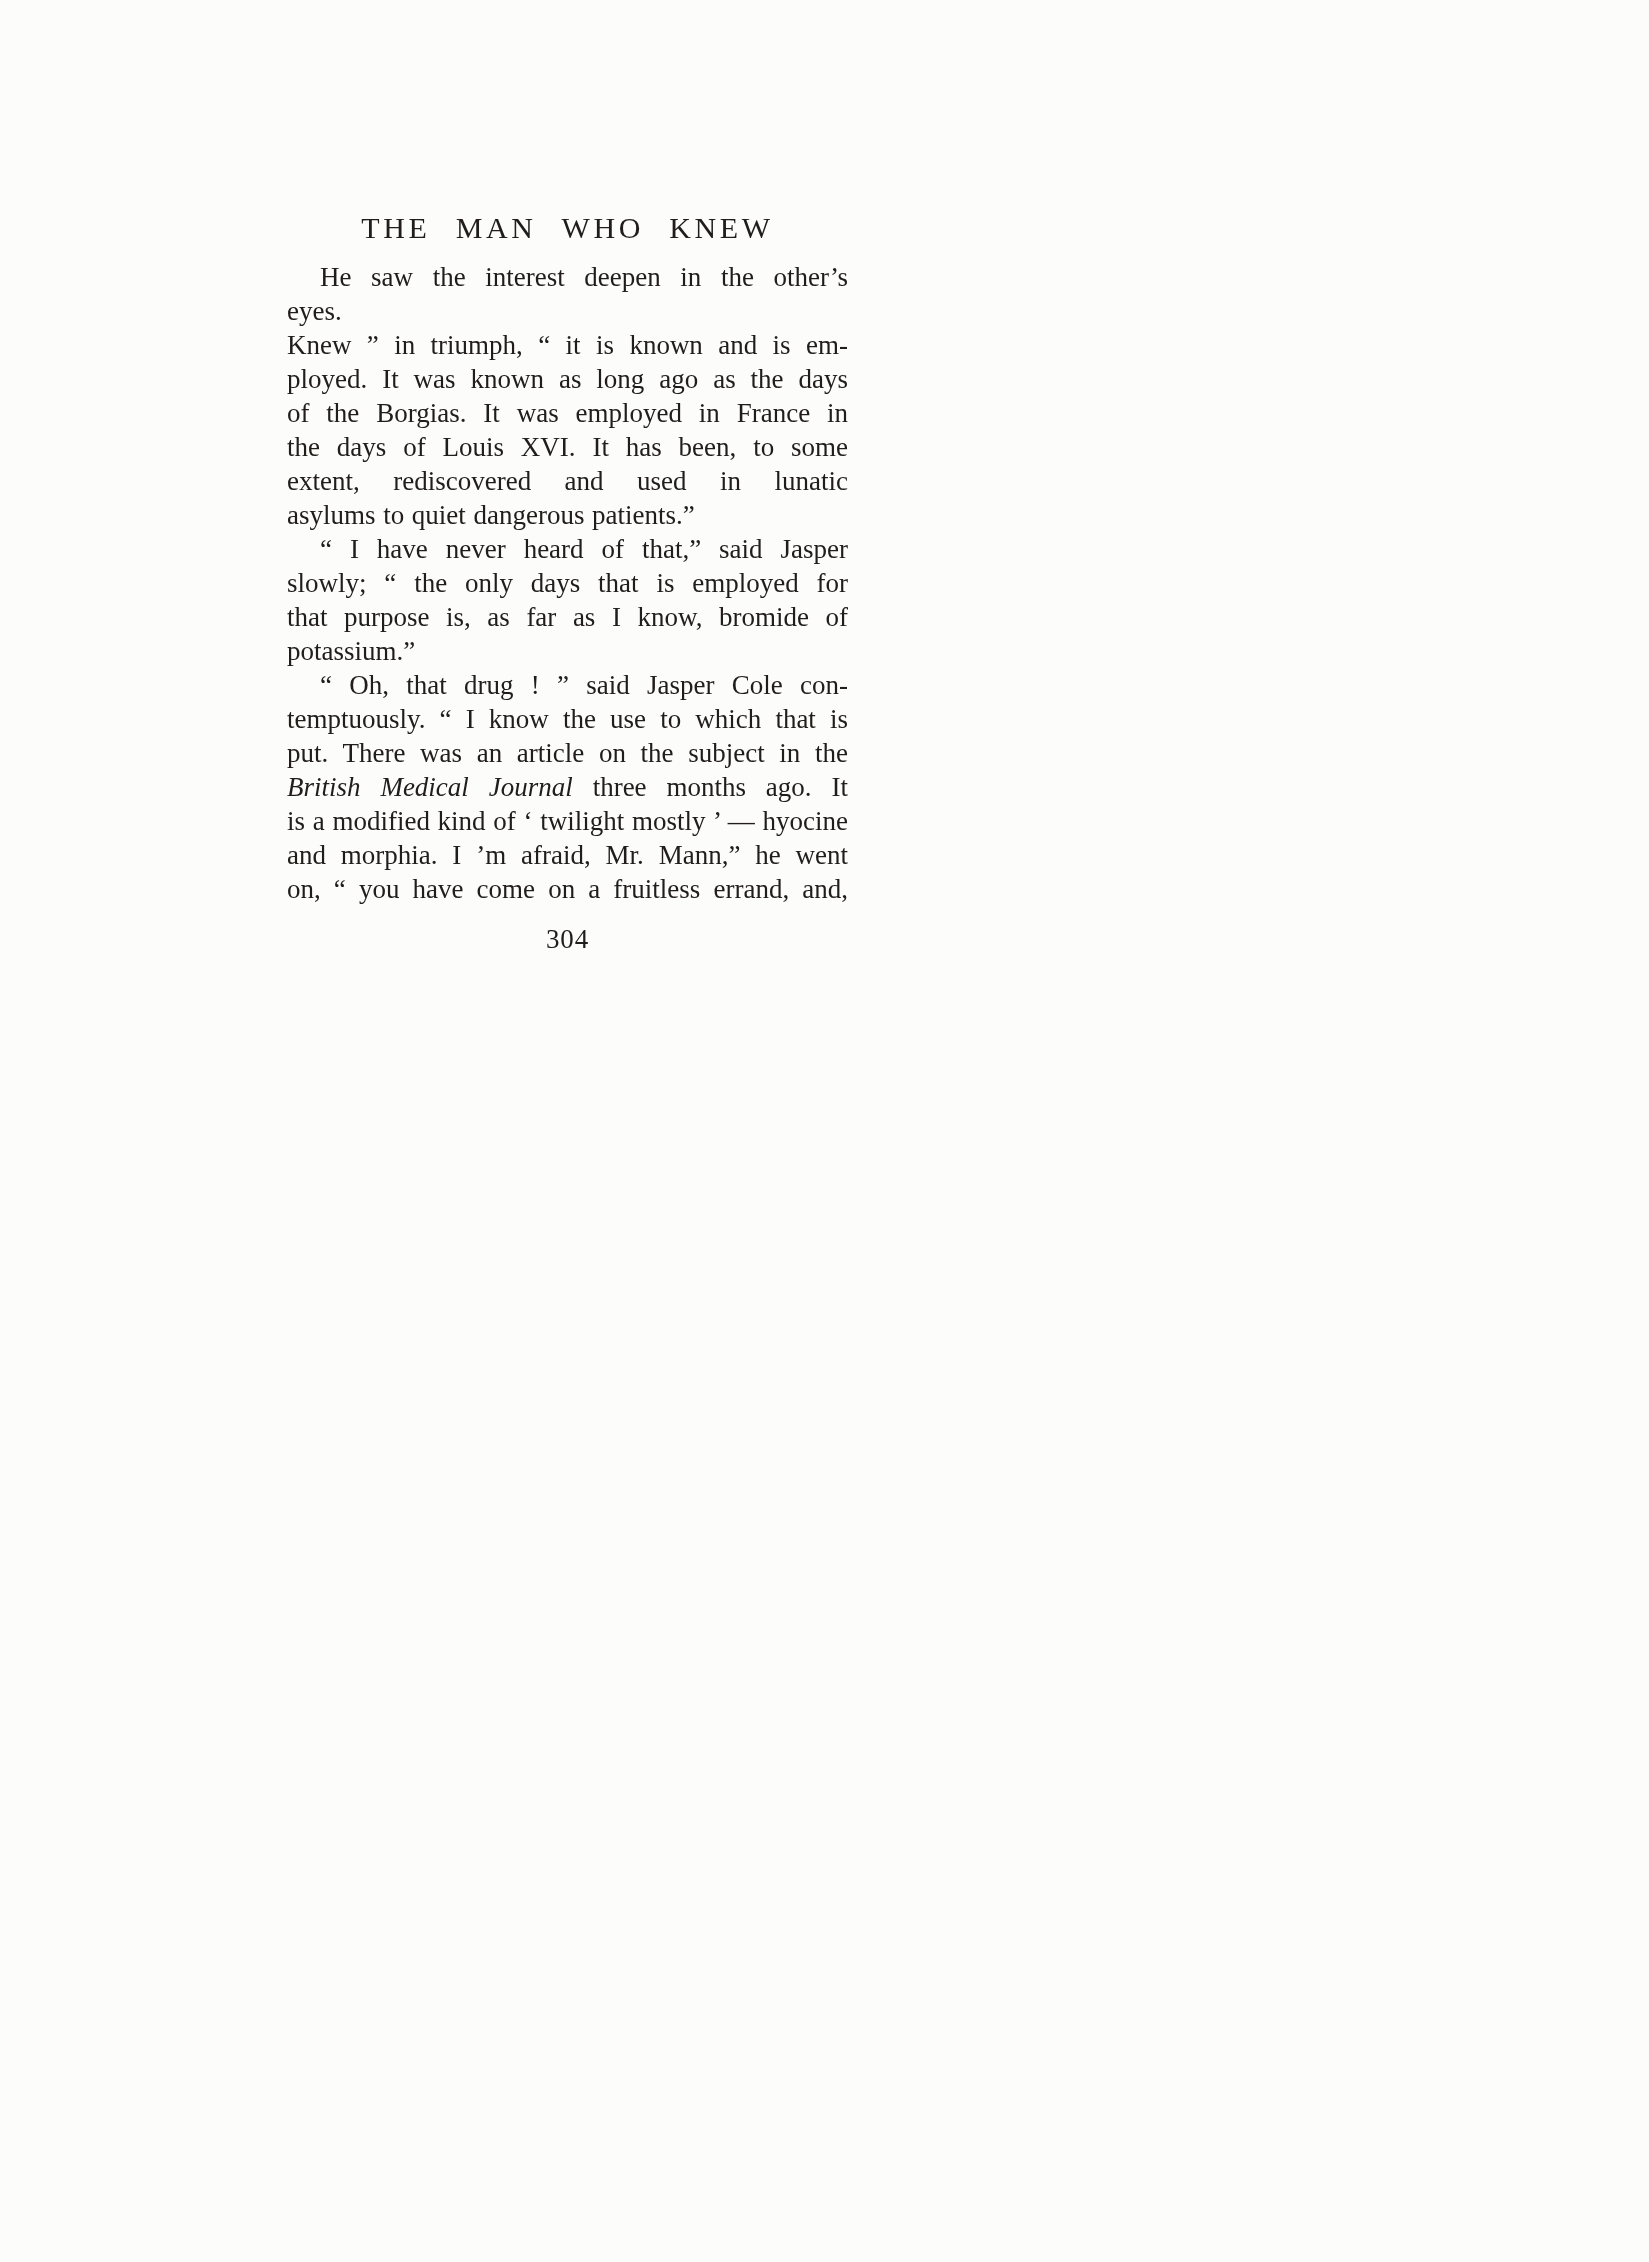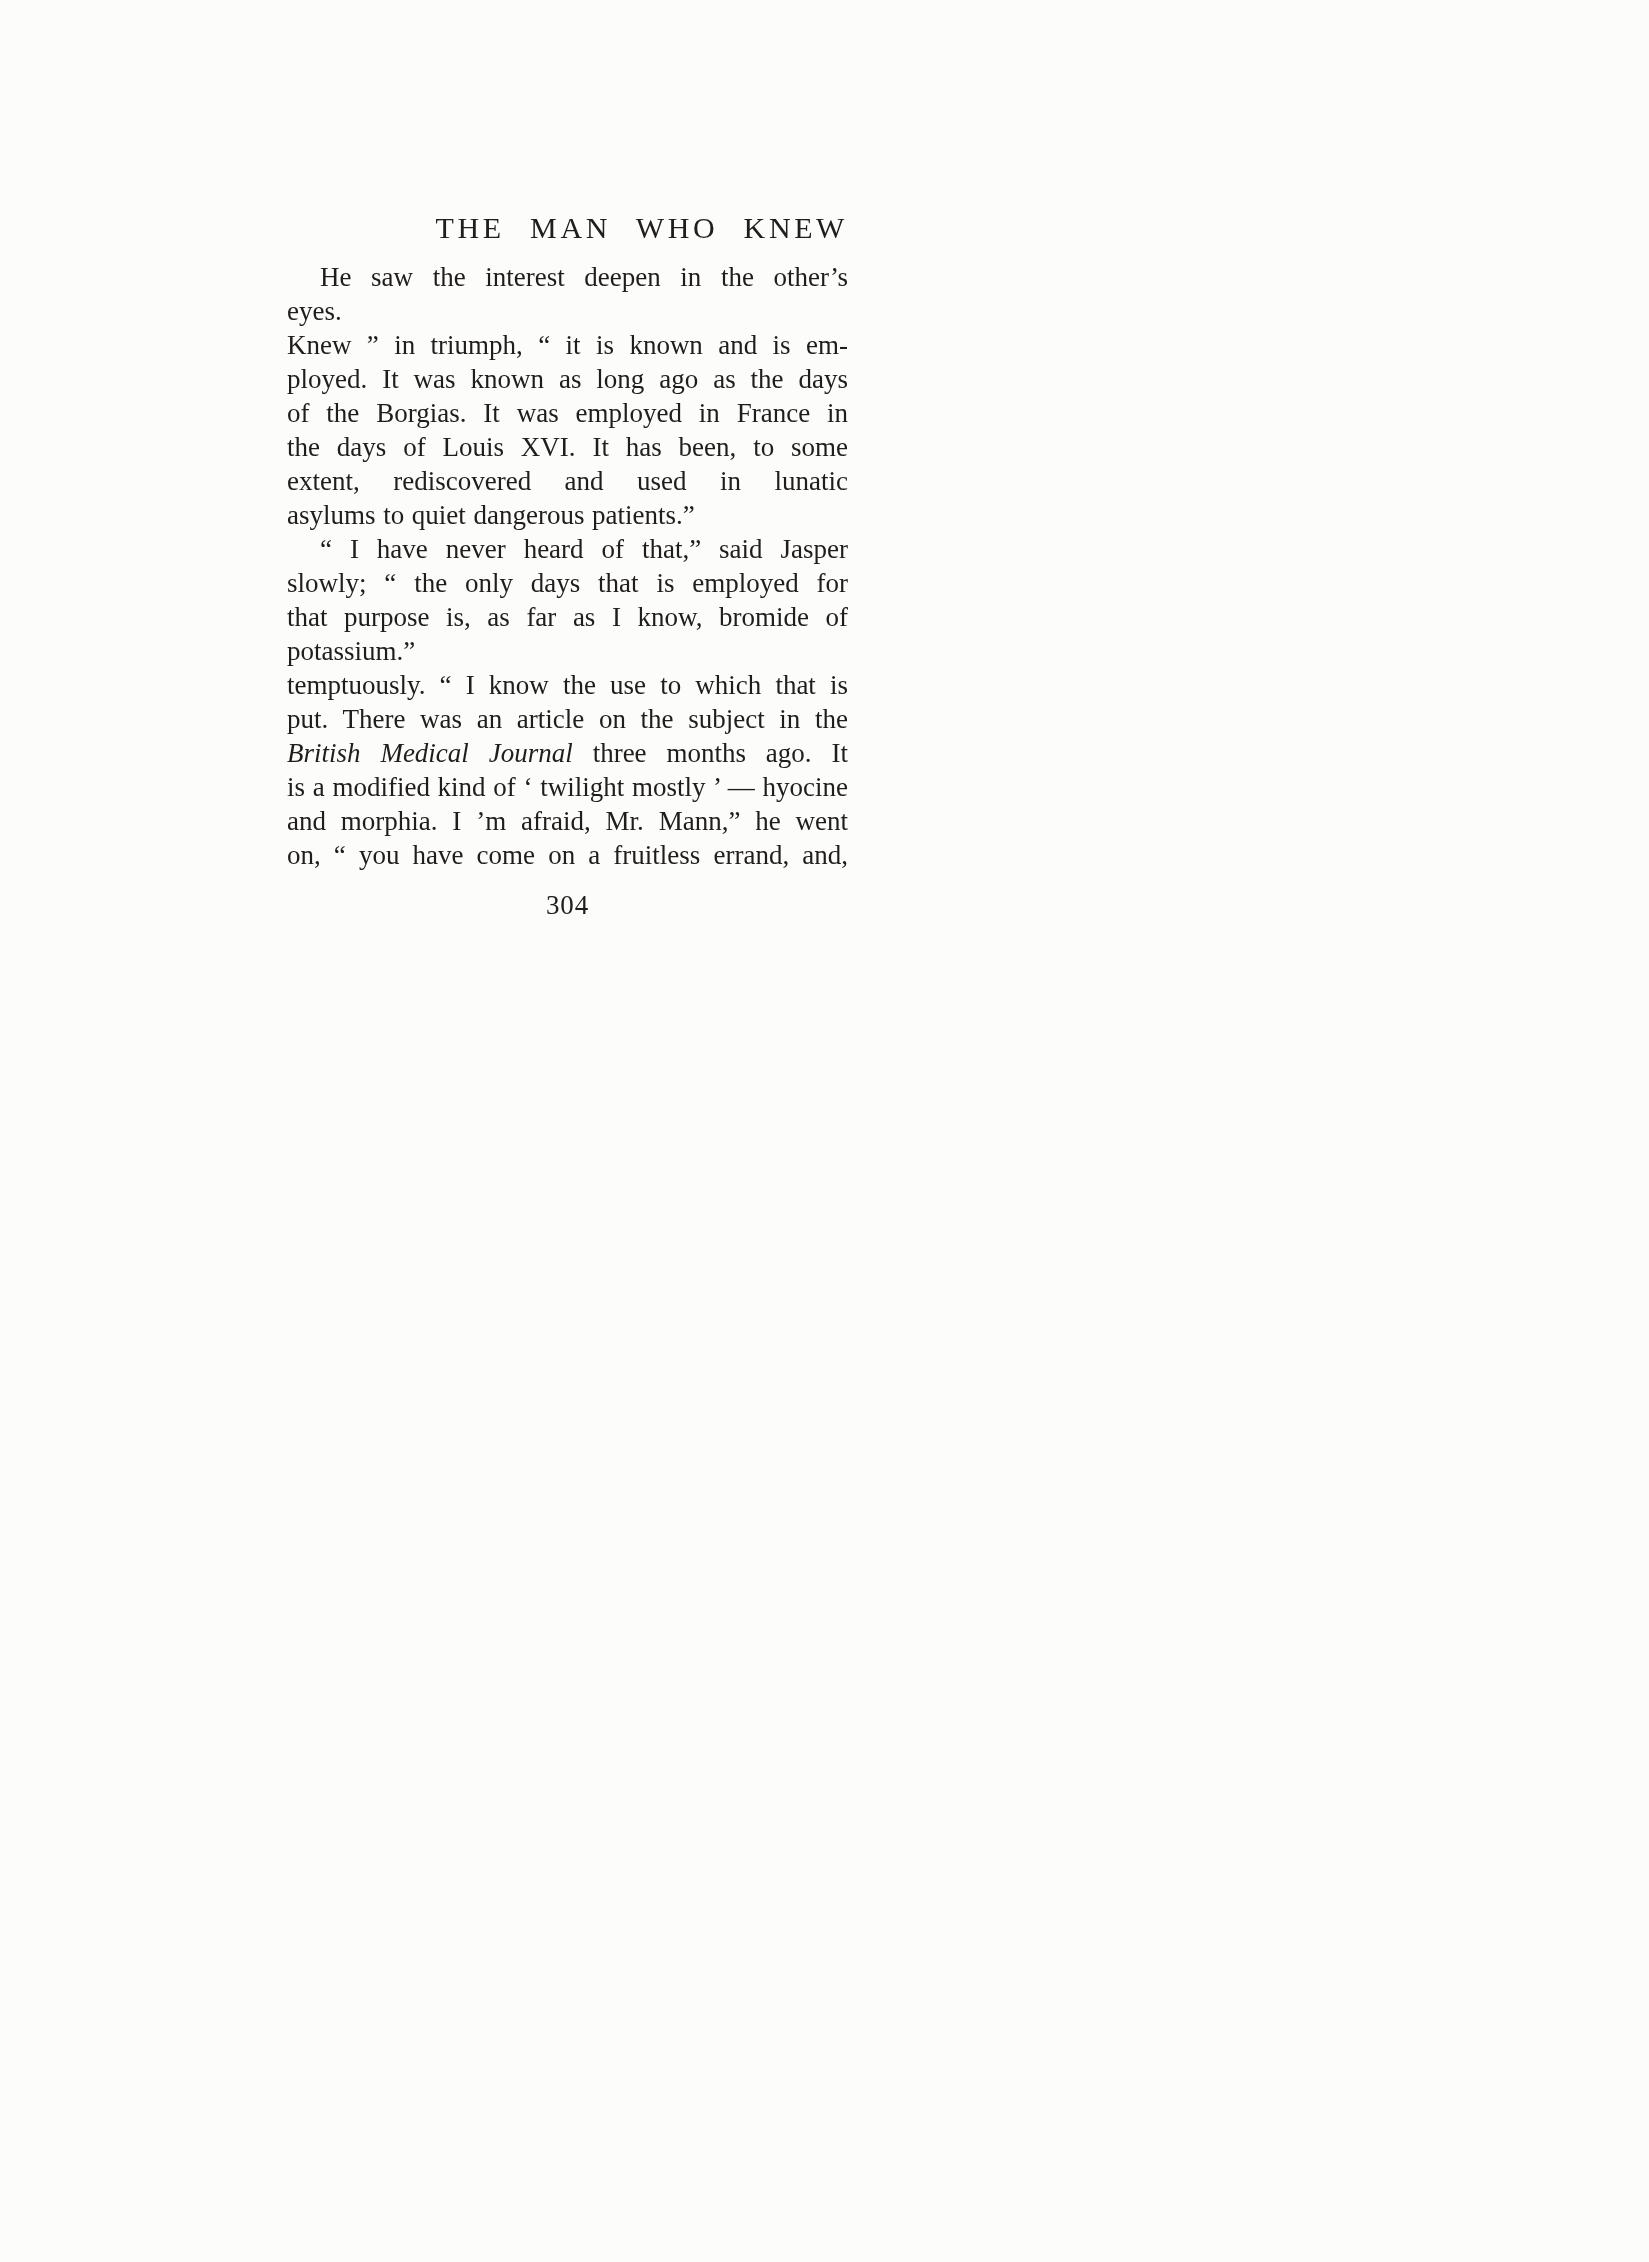--- a/index.html
+++ b/index.html
@@ -20,21 +20,21 @@
     background: var(--paper, #fcfcfa);
     color: var(--ink, #1e1c1a);
   }
   .text-block {
     position: absolute;
     left: 287px;
     top: 209px;
     width: 561px;
   }
   .page-header {
-    text-align: right;
+    text-align: center;
     font-size: 30px;
     line-height: 37px;
     letter-spacing: 3.6px;
     word-spacing: 14.3px;
     margin-bottom: 14.3px;
     white-space: nowrap;
   }
   .paragraph {
     margin: 0;
   }
@@ -81,20 +81,21 @@
           <div class="line">extent, rediscovered and used in lunatic</div>
           <div class="line last">asylums to quiet dangerous patients.”</div>
         </div>
         <div class="paragraph">
           <div class="line indent">“ I have never heard of that,” said Jasper</div>
           <div class="line">slowly; “ the only days that is employed for</div>
           <div class="line">that purpose is, as far as I know, bromide of</div>
           <div class="line last">potassium.”</div>
         </div>
         <div class="paragraph">
+          <div class="line indent">“ Oh, that drug ! ” said Jasper Cole con-</div>
           <div class="line">temptuously. “ I know the use to which that is</div>
           <div class="line">put. There was an article on the subject in the</div>
           <div class="line"><i>British Medical Journal</i> three months ago. It</div>
           <div class="line">is a modified kind of ‘ twilight mostly ’ — hyocine</div>
           <div class="line">and morphia. I ’m afraid, Mr. Mann,” he went</div>
           <div class="line">on, “ you have come on a fruitless errand, and,</div>
         </div>
       </div>
     <div class="page-number">304</div>
   </div>

